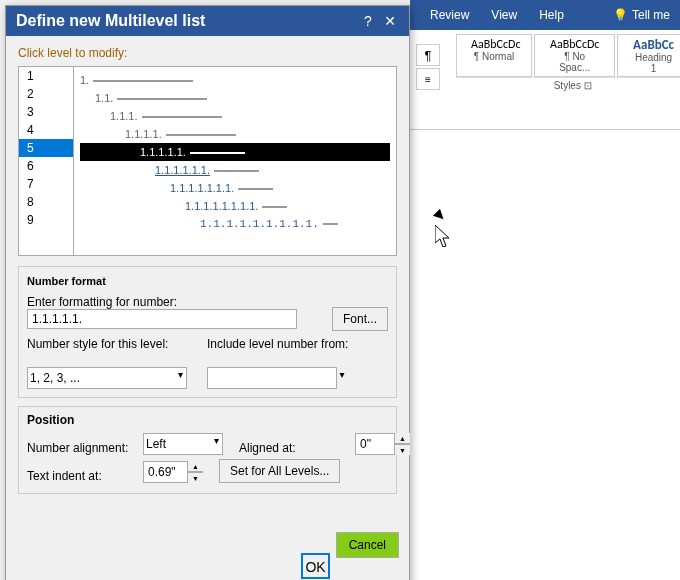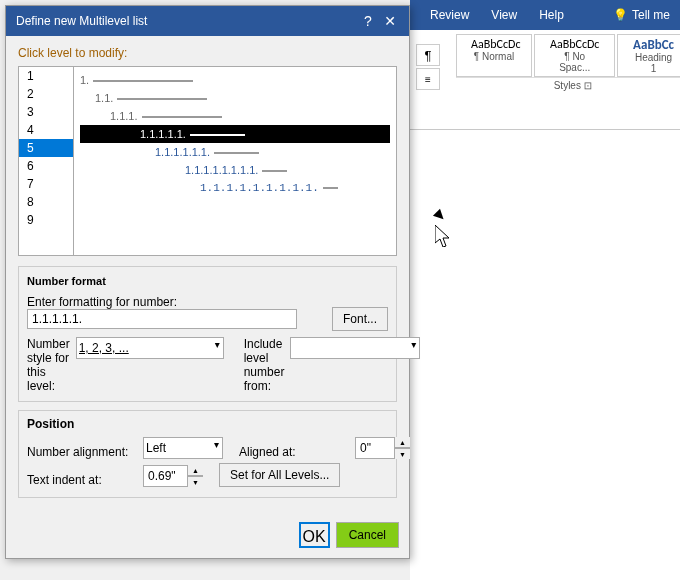--- a/index.html
+++ b/index.html
@@ -119,22 +119,22 @@
     .dialog-titlebar {
       background: #2b579a;
       color: white;
       padding: 6px 10px;
       display: flex;
       align-items: center;
       justify-content: space-between;
     }
 
     .dialog-title {
-      font-size: 12px;
-      font-weight: normal;
+      font-size: 16px;
+      font-weight: bold;
     }
 
     .titlebar-buttons {
       display: flex;
       gap: 4px;
     }
 
     .titlebar-btn {
       color: white;
       font-size: 14px;
@@ -287,32 +287,32 @@
       pointer-events: none;
     }
 
     .level-number-row {
       display: flex;
       gap: 20px;
     }
 
     .level-col {
       display: flex;
-      gap: 6px;
+      flex-direction: column;
+      gap: 16px;
     }
 
     .level-col-label {
       font-size: 12px;
     }
 
     
     .position-section {
       border: 1px solid #ccc;
       padding: 6px 8px;
-      margin-bottom: 8px;
       background: #f0f0f0;
     }
 
     .pos-title {
       font-size: 12px;
       font-weight: bold;
       margin-bottom: 6px;
     }
 
     .pos-row {
@@ -388,23 +388,24 @@
       cursor: pointer;
       height: 26px;
     }
 
     .spacer { flex: 1; }
 
     .btn-ok {
       border: 2px solid #0078d7;
       background: #f0f0f0;
       padding: 4px 2px;
-      font-size: 16px;
+      font-size: 14px;
       cursor: pointer;
       height: 26px;
+      margin-top: 43px;
     }
 
     .btn-cancel {
       border: 1px solid #aaa;
       background: #84cc16;
       padding: 4px 12px;
       font-size: 12px;
       cursor: pointer;
       height: 26px;
     }
@@ -518,25 +519,31 @@
       <div class="level-preview">
         <div class="preview-row level1">
           <span>1.</span><span class="preview-line" style="width:100px;"></span>
         </div>
         <div class="preview-row level2">
           <span>1.1.</span><span class="preview-line" style="width:90px;"></span>
         </div>
         <div class="preview-row level3">
           <span>1.1.1.</span><span class="preview-line" style="width:80px;"></span>
         </div>
+        <div class="preview-row level4">
+          <span>1.1.1.1.</span><span class="preview-line" style="width:70px;"></span>
+        </div>
         <div class="preview-row level5 highlighted" style="background:#000;color:#fff;padding-left:60px;">
           <span>1.1.1.1.1.</span><span class="preview-line" style="width:55px;background:#fff;"></span>
         </div>
         <div class="preview-row level6">
-          <span style="color:#2b579a;">1.1.1.1.1.1.</span><span class="preview-line" style="width:45px;"></span>
+          <span style="color:#2b579a;text-decoration:underline;">1.1.1.1.1.1.</span><span class="preview-line" style="width:45px;"></span>
+        </div>
+        <div class="preview-row level7">
+          <span style="color:#2b579a;">1.1.1.1.1.1.1.</span><span class="preview-line" style="width:35px;"></span>
         </div>
         <div class="preview-row level8">
           <span style="color:#2b579a;">1.1.1.1.1.1.1.1.</span><span class="preview-line" style="width:25px;"></span>
         </div>
         <div class="preview-row level9">
           <span style="color:#2b579a;">1.1.1.1.1.1.1.1.1.</span><span class="preview-line" style="width:15px;"></span>
         </div>
       </div>
     </div>
 
@@ -548,21 +555,21 @@
           <div class="form-label">Enter formatting for number:</div>
           <input type="text" class="text-input format-input" value="1.1.1.1.1." style="width: 100%;">
         </div>
         <button class="btn" style="margin-top:14px;">Font...</button>
       </div>
 
       <div class="level-number-row">
         <div class="level-col">
           <div class="level-col-label">Number style for this level:</div>
           <div class="select-wrapper">
-            <select class="select-input" style="width:148px;text-decoration:underline;">
+            <select class="select-input" style="width:160px;">
               <option>1, 2, 3, ...</option>
             </select>
           </div>
         </div>
         <div class="level-col">
           <div class="level-col-label">Include level number from:</div>
           <div class="select-wrapper">
             <select class="select-input" style="width:130px;">
               <option></option>
             </select>

